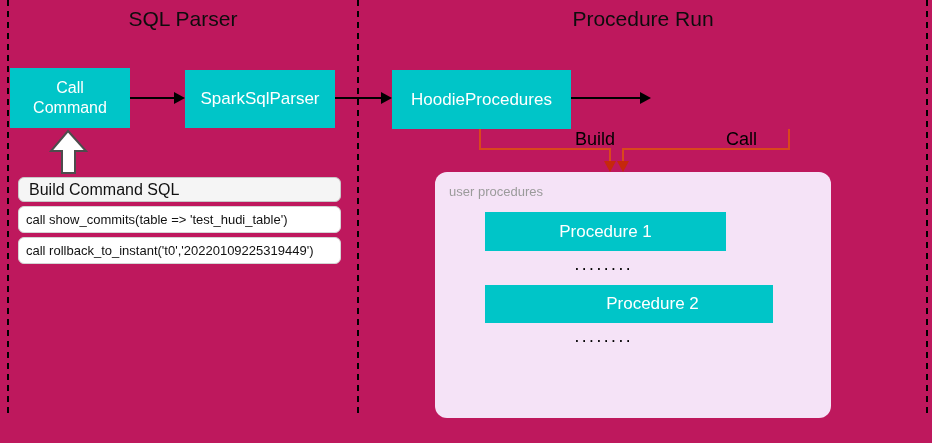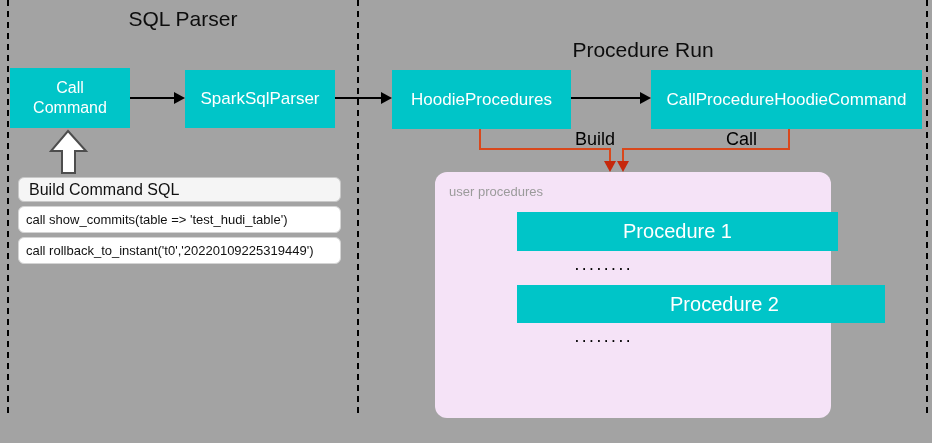--- a/index.html
+++ b/index.html
@@ -3,31 +3,31 @@
 <meta charset="utf-8">
 <style>
   :root{
     --teal:#00C5C8;
     --pink-panel:#F5E3F7;
     --orange:#D9481C;
     --orange-head:#C6280C;
   }
   html,body{margin:0;padding:0;background:#fff;}
   body{font-family:"Liberation Sans","DejaVu Sans",sans-serif;}
-  #canvas{position:relative;width:932px;height:443px;background:#a3a3a3;overflow:hidden;}
+  #canvas{position:relative;width:932px;height:443px;background:#be185d;overflow:hidden;}
 
   .vdash{position:absolute;top:0;width:2px;height:416px;
     background:repeating-linear-gradient(to bottom,#000 0 6px,transparent 6px 11px);}
   .vdash.left{left:7px;}
   .vdash.mid{left:357px;}
   .vdash.right{left:926px;}
 
   .section-title{position:absolute;top:7px;text-align:center;font-size:21px;color:#0d0d0d;}
   .section-title.sqlp{left:8px;width:350px;}
-  .section-title.procr{left:358px;width:570px;margin-top:31px;}
+  .section-title.procr{left:358px;width:570px;}
 
   .node{position:absolute;background:var(--teal);color:#fff;display:flex;
     align-items:center;justify-content:center;text-align:center;font-size:17px;
     box-sizing:border-box;}
   .node.call-command{left:10px;top:68px;width:120px;height:60px;font-size:16px;white-space:pre-line;line-height:1.25;}
   .node.sparksql{left:185px;top:70px;width:150px;height:58px;}
   .node.hoodieproc{left:392px;top:70px;width:179px;height:59px;}
   .node.cphc{left:651px;top:70px;width:271px;height:59px;}
 
   .harrow{position:absolute;height:2px;background:#000;}
@@ -51,22 +51,22 @@
   .edge-svg{position:absolute;left:470px;top:125px;width:335px;height:50px;}
   .edge-line{stroke:var(--orange);stroke-width:2;fill:none;}
   .edge-head{fill:var(--orange-head);}
   .edge-label{position:absolute;top:129px;width:85px;text-align:right;font-size:18px;color:#000;}
   .edge-label.build{left:530px;}
   .edge-label.call{left:672px;}
 
   .user-proc-panel{position:absolute;left:435px;top:172px;width:396px;height:246px;
     background:var(--pink-panel);border-radius:12px;}
   .user-proc-label{position:absolute;left:14px;top:12px;font-size:13px;color:#9b9b9b;}
-  .proc{position:absolute;left:50px;width:321px;height:39px;background:var(--teal);
-    color:#fff;display:flex;align-items:center;justify-content:center;font-size:20px;margin-left:32px;}
+  .proc{position:absolute;left:50px;width:241px;height:39px;background:var(--teal);
+    color:#fff;display:flex;align-items:center;justify-content:center;font-size:17px;}
   .proc.p1{top:40px;}
   .proc.p2{top:113px;height:38px;padding-left:47px;}
   .proc.pn{top:185px;height:38px;}
   .dots{position:absolute;left:34px;width:271px;height:12px;line-height:12px;
     text-align:center;color:#000;font-weight:bold;font-size:12px;letter-spacing:4px;}
   .dots.d1{top:88px;}
   .dots.d2{top:160px;}
 </style>
 </head>
 <body>
@@ -77,21 +77,20 @@
   <div class="vdash mid"></div>
   <div class="vdash right"></div>
 
   <div class="section-title sqlp">SQL Parser</div>
   <div class="section-title procr">Procedure Run</div>
 
   <div class="node call-command">Call
 Command</div>
   <div class="node hoodieproc">HoodieProcedures</div>
   <div class="node sparksql">SparkSqlParser</div>
-  <div class="node cphc">CallProcedureHoodieCommand</div>
 
   <div class="harrow a1"></div>
   <div class="harrow a2"></div>
   <div class="harrow a3"></div>
 
   <svg class="block-arrow" viewBox="0 0 41 46">
     <polygon points="20,2 38,22 27,22 27,44 14,44 14,22 3,22" fill="#ffffff" stroke="#4d4d4d" stroke-width="2" stroke-linejoin="miter"></polygon>
   </svg>
 
   <div class="sql-header">Build Command SQL</div>

